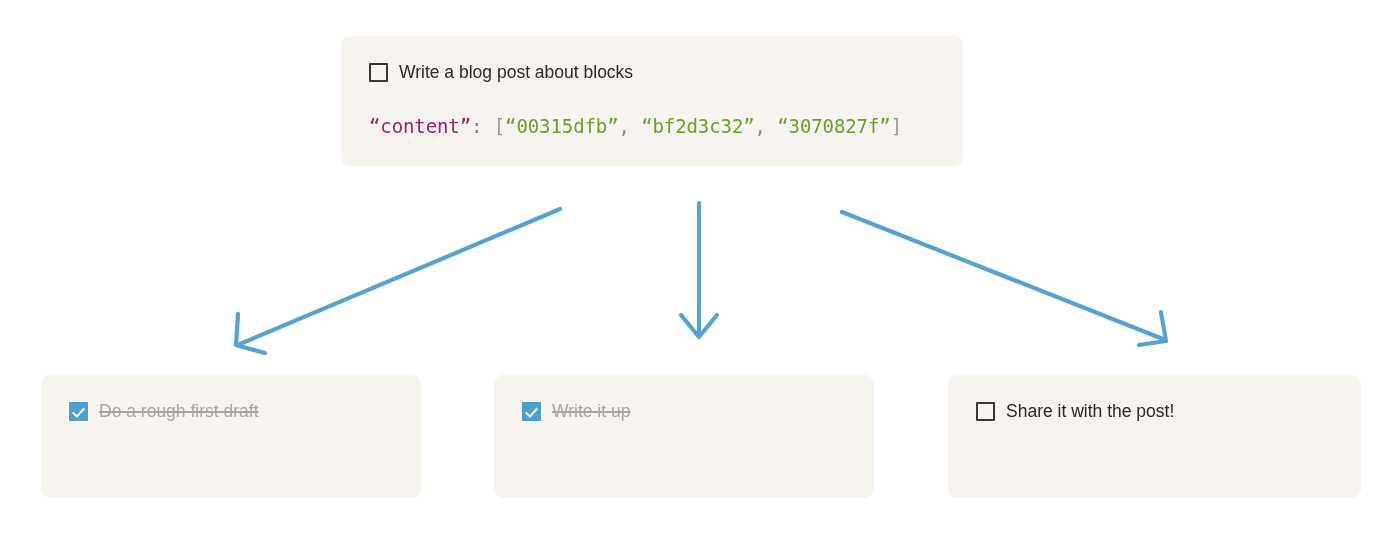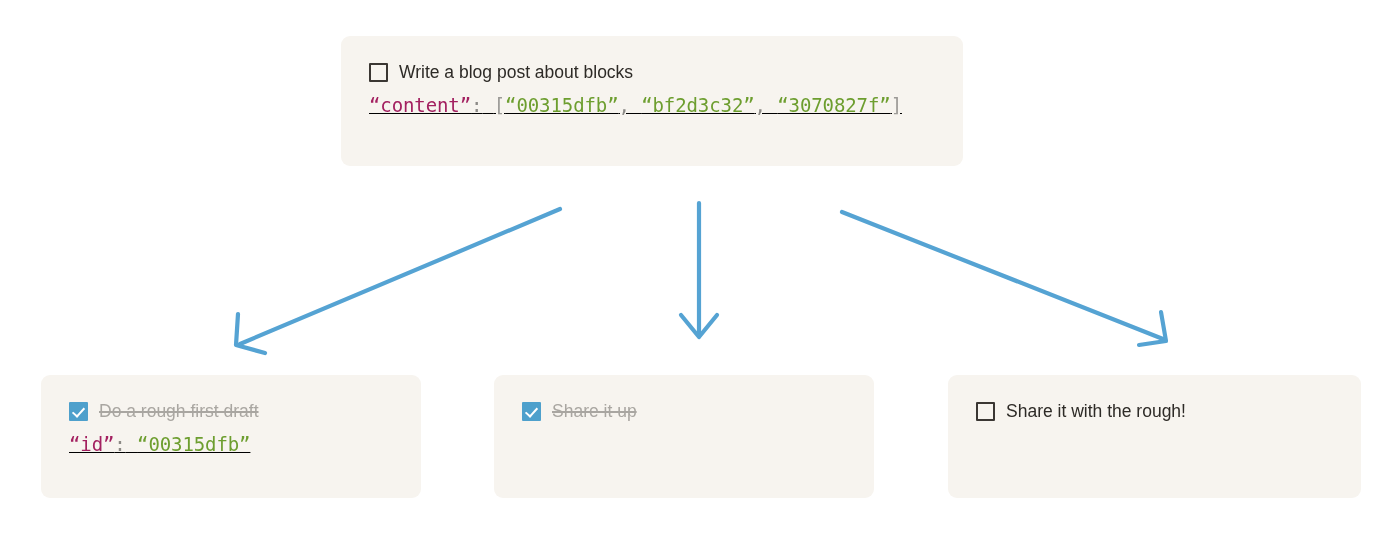--- a/index.html
+++ b/index.html
@@ -106,27 +106,26 @@
   }
 
   .todo-label.done {
     color: #a9a6a1;
     text-decoration: line-through;
     text-decoration-thickness: 1.5px;
   }
 
   
   .json-line {
-    margin-top: 8px;
+    margin-top: 29px;
     font-family: "DejaVu Sans Mono", monospace;
     font-size: 19px;
     line-height: 26px;
     white-space: nowrap;
     letter-spacing: -0.1px;
-    text-decoration: underline;
   }
 
   .j-key    { color: #a32060; }
   .j-punct  { color: #8c8a86; }
   .j-bracket{ color: #9c9a96; }
   .j-val    { color: #6d9e2f; }
 </style>
 </head>
 <body>
 
@@ -153,32 +152,29 @@
     <div class="json-line">
       <span class="j-key">“content”</span><span class="j-punct">:</span>&nbsp;<span class="j-bracket">[</span><span class="j-val">“00315dfb”</span><span class="j-punct">, </span><span class="j-val">“bf2d3c32”</span><span class="j-punct">, </span><span class="j-val">“3070827f”</span><span class="j-bracket">]</span>
     </div>
   </div>
 
   <div class="card card-child card-child-1">
     <div class="todo-row">
       <span class="checkbox checked"></span>
       <span class="todo-label done">Do a rough first draft</span>
     </div>
-    <div class="json-line">
-      <span class="j-key">“id”</span><span class="j-punct">:</span>&nbsp;<span class="j-val">“00315dfb”</span>
-    </div>
   </div>
 
   <div class="card card-child card-child-2">
     <div class="todo-row">
       <span class="checkbox checked"></span>
-      <span class="todo-label done">Share it up</span>
+      <span class="todo-label done">Write it up</span>
     </div>
   </div>
 
   <div class="card card-child card-child-3">
     <div class="todo-row">
       <span class="checkbox unchecked"></span>
-      <span class="todo-label">Share it with the rough!</span>
+      <span class="todo-label">Share it with the post!</span>
     </div>
   </div>
 
 </div>
 
 </body></html>

